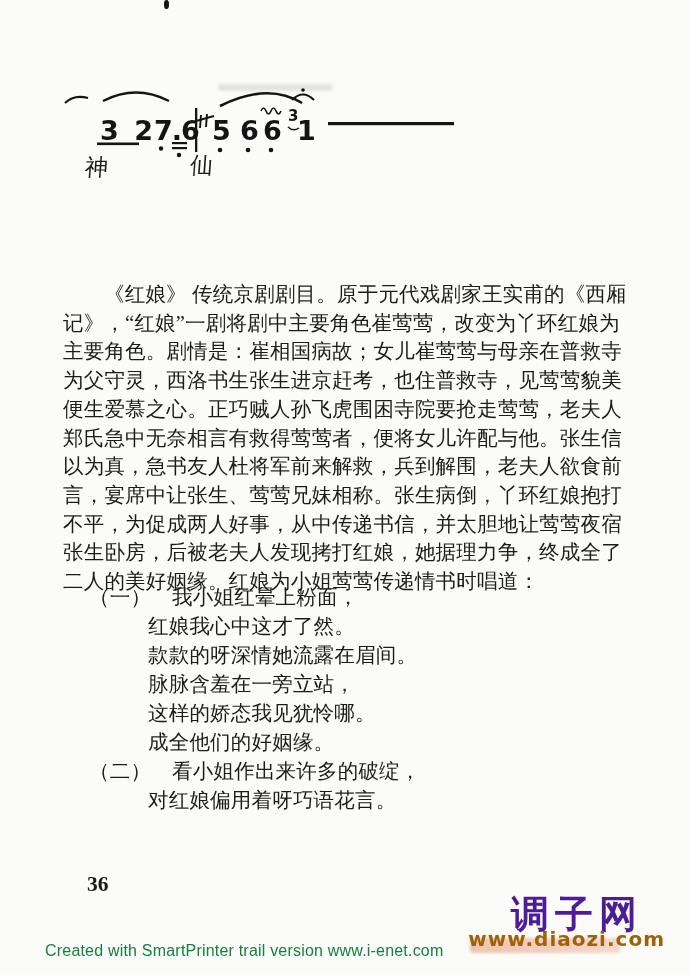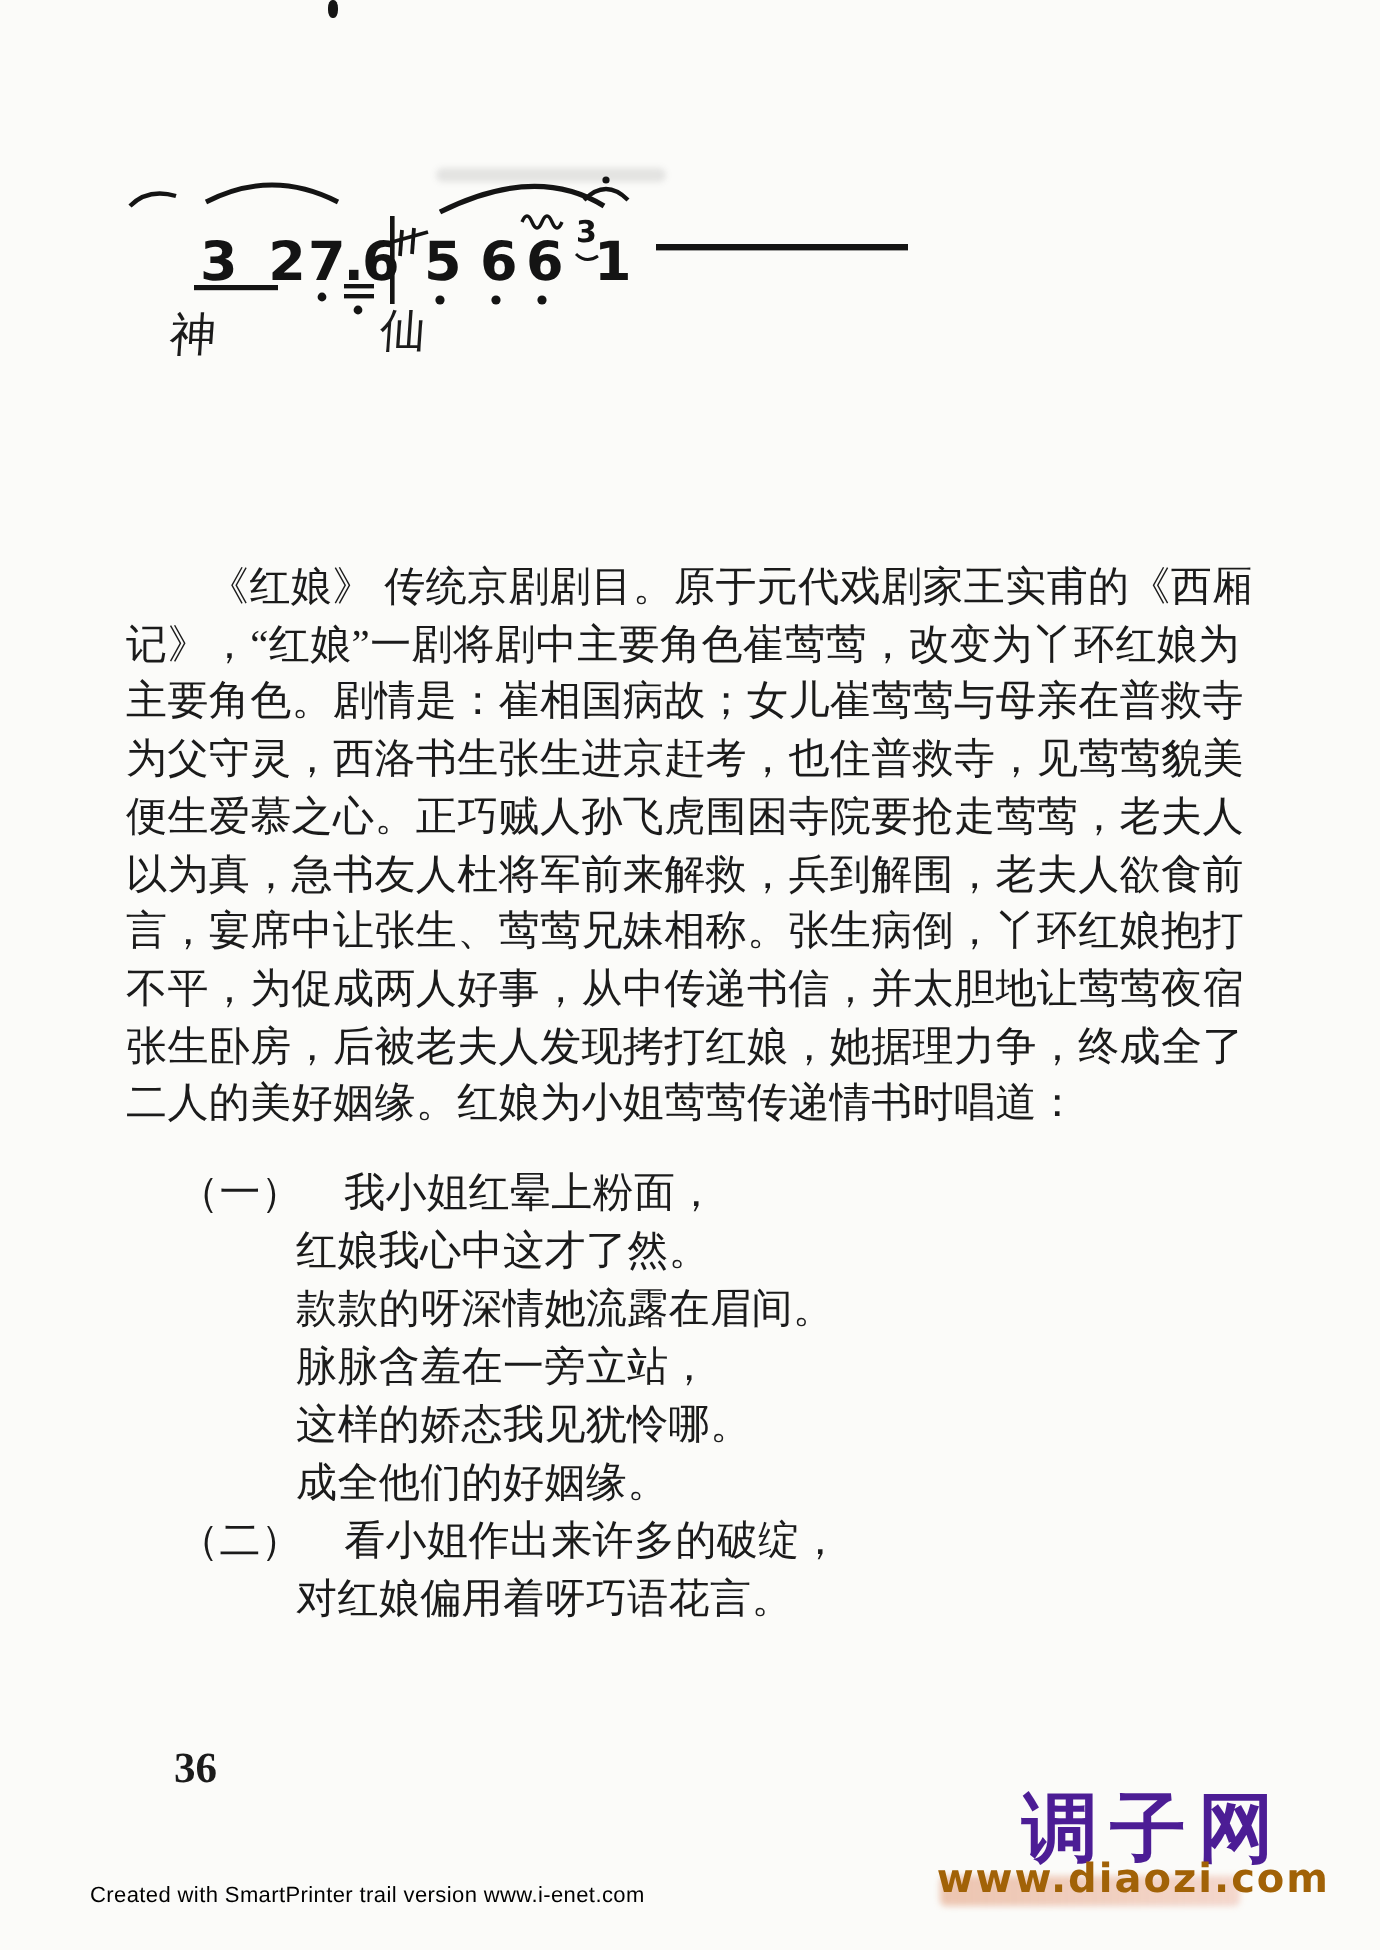--- a/index.html
+++ b/index.html
@@ -59,21 +59,21 @@
     filter:blur(1.5px);border-radius:3px;
   }
   .wm-url{
     position:absolute;right:25px;top:927px;
     font-size:20px;font-weight:600;letter-spacing:1px;
     color:#a16207;
     font-family:"DejaVu Sans","Liberation Sans",sans-serif;
   }
   .footer-credit{
     position:absolute;left:45px;top:942px;
-    font-size:11px;color:#000000;letter-spacing:.2px;
+    font-size:16px;color:#15803d;letter-spacing:.2px;
     font-family:"Liberation Sans","DejaVu Sans",sans-serif;
   }
 </style>
 </head>
 <body>
 
 <div class="page">
 
   <div class="speck"></div>
   <div class="smudge"></div>
@@ -124,20 +124,21 @@
 
   <span class="syllable syl-1">神</span>
   <span class="syllable syl-2">仙</span>
 
   <div class="article">
     <div class="pline first">《红娘》 传统京剧剧目。原于元代戏剧家王实甫的《西厢</div>
     <div class="pline">记》，“红娘”一剧将剧中主要角色崔莺莺，改变为丫环红娘为</div>
     <div class="pline">主要角色。剧情是：崔相国病故；女儿崔莺莺与母亲在普救寺</div>
     <div class="pline">为父守灵，西洛书生张生进京赶考，也住普救寺，见莺莺貌美</div>
     <div class="pline">便生爱慕之心。正巧贼人孙飞虎围困寺院要抢走莺莺，老夫人</div>
+    <div class="pline">郑氏急中无奈相言有救得莺莺者，便将女儿许配与他。张生信</div>
     <div class="pline">以为真，急书友人杜将军前来解救，兵到解围，老夫人欲食前</div>
     <div class="pline">言，宴席中让张生、莺莺兄妹相称。张生病倒，丫环红娘抱打</div>
     <div class="pline">不平，为促成两人好事，从中传递书信，并太胆地让莺莺夜宿</div>
     <div class="pline">张生卧房，后被老夫人发现拷打红娘，她据理力争，终成全了</div>
     <div class="pline">二人的美好姻缘。红娘为小姐莺莺传递情书时唱道：</div>
   </div>
 
   <div class="verses">
     <div class="verse-first">
       <span class="vlabel">（一）</span>

